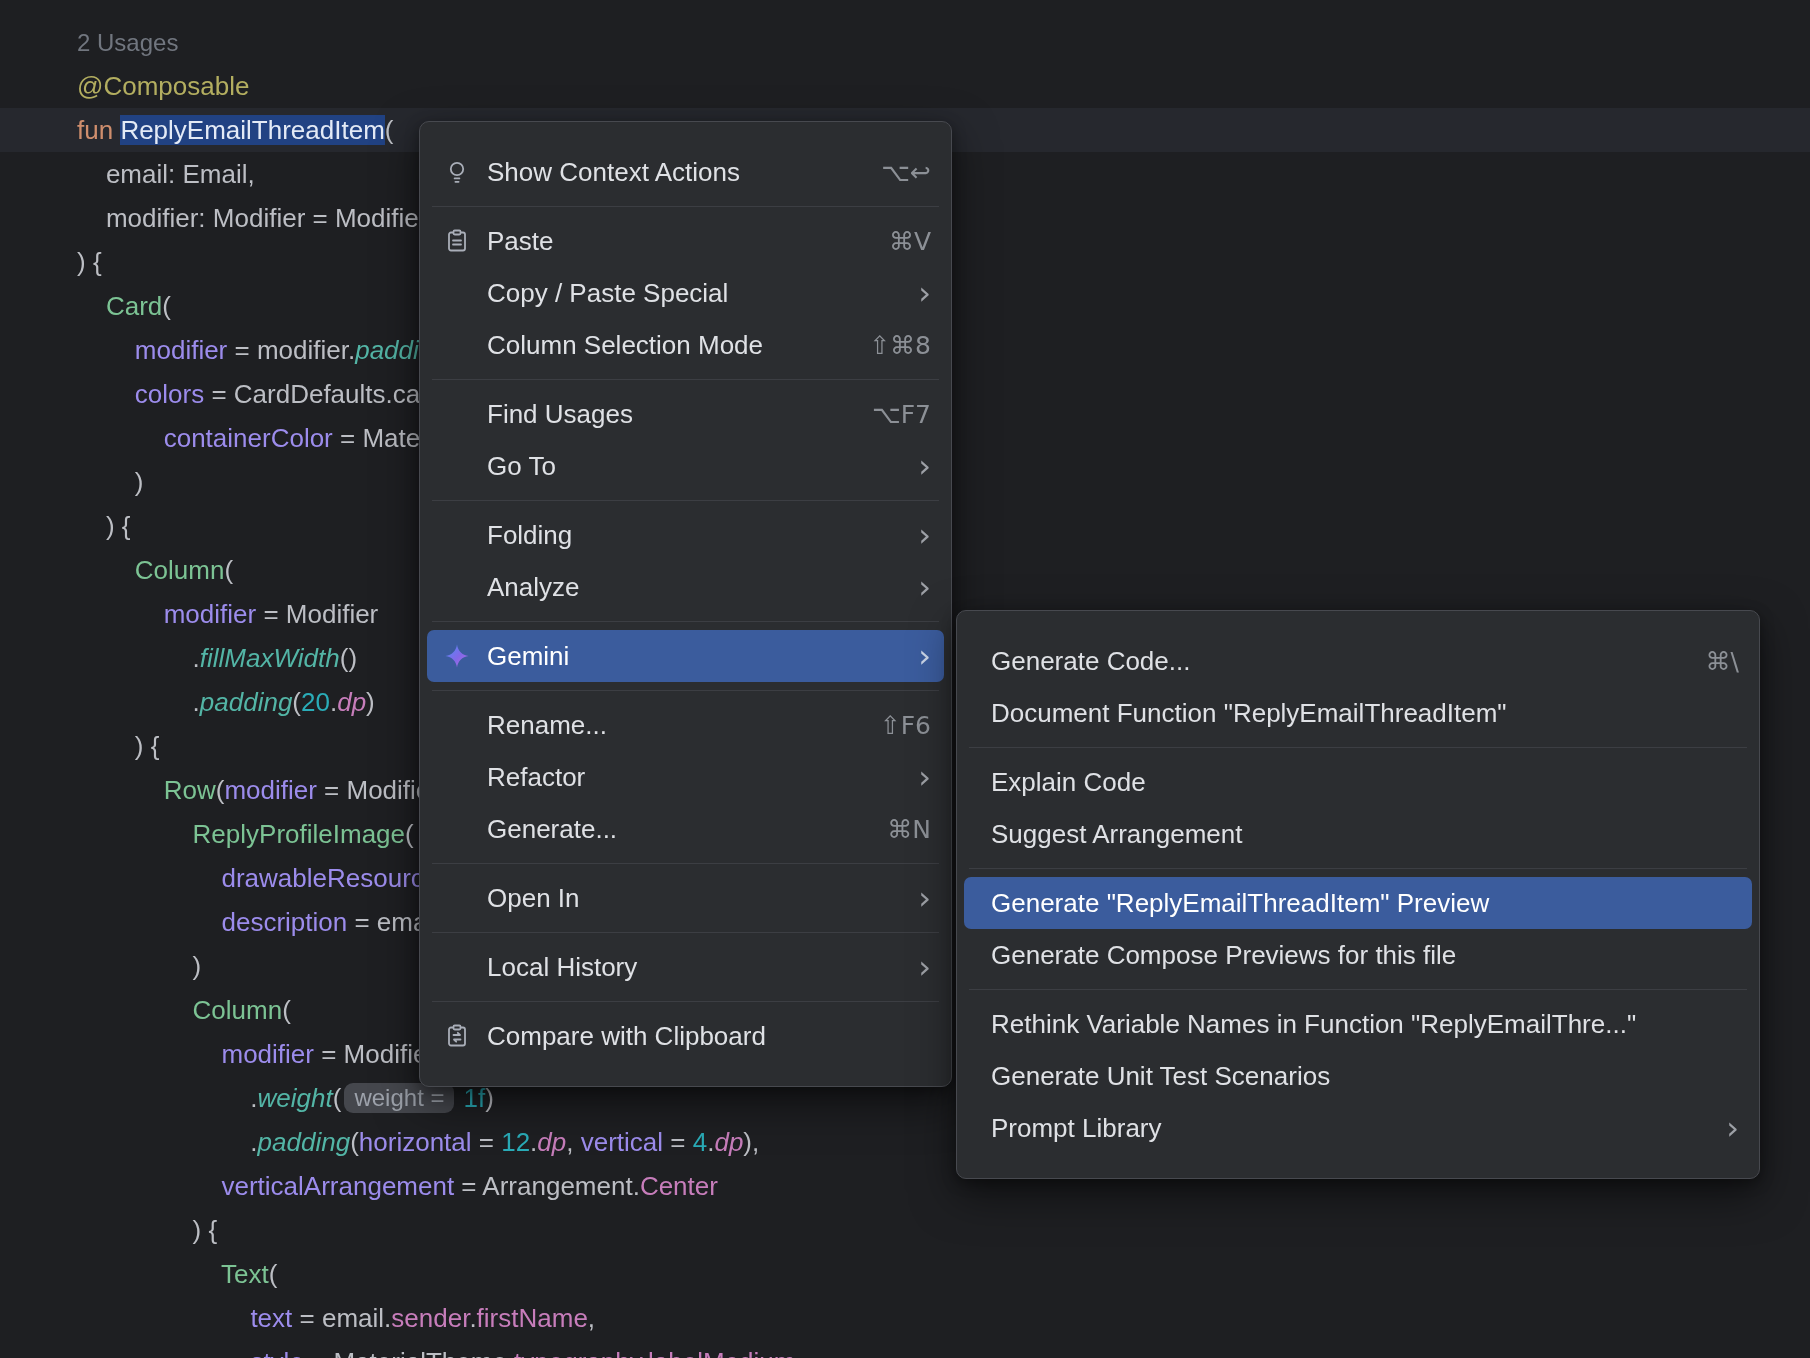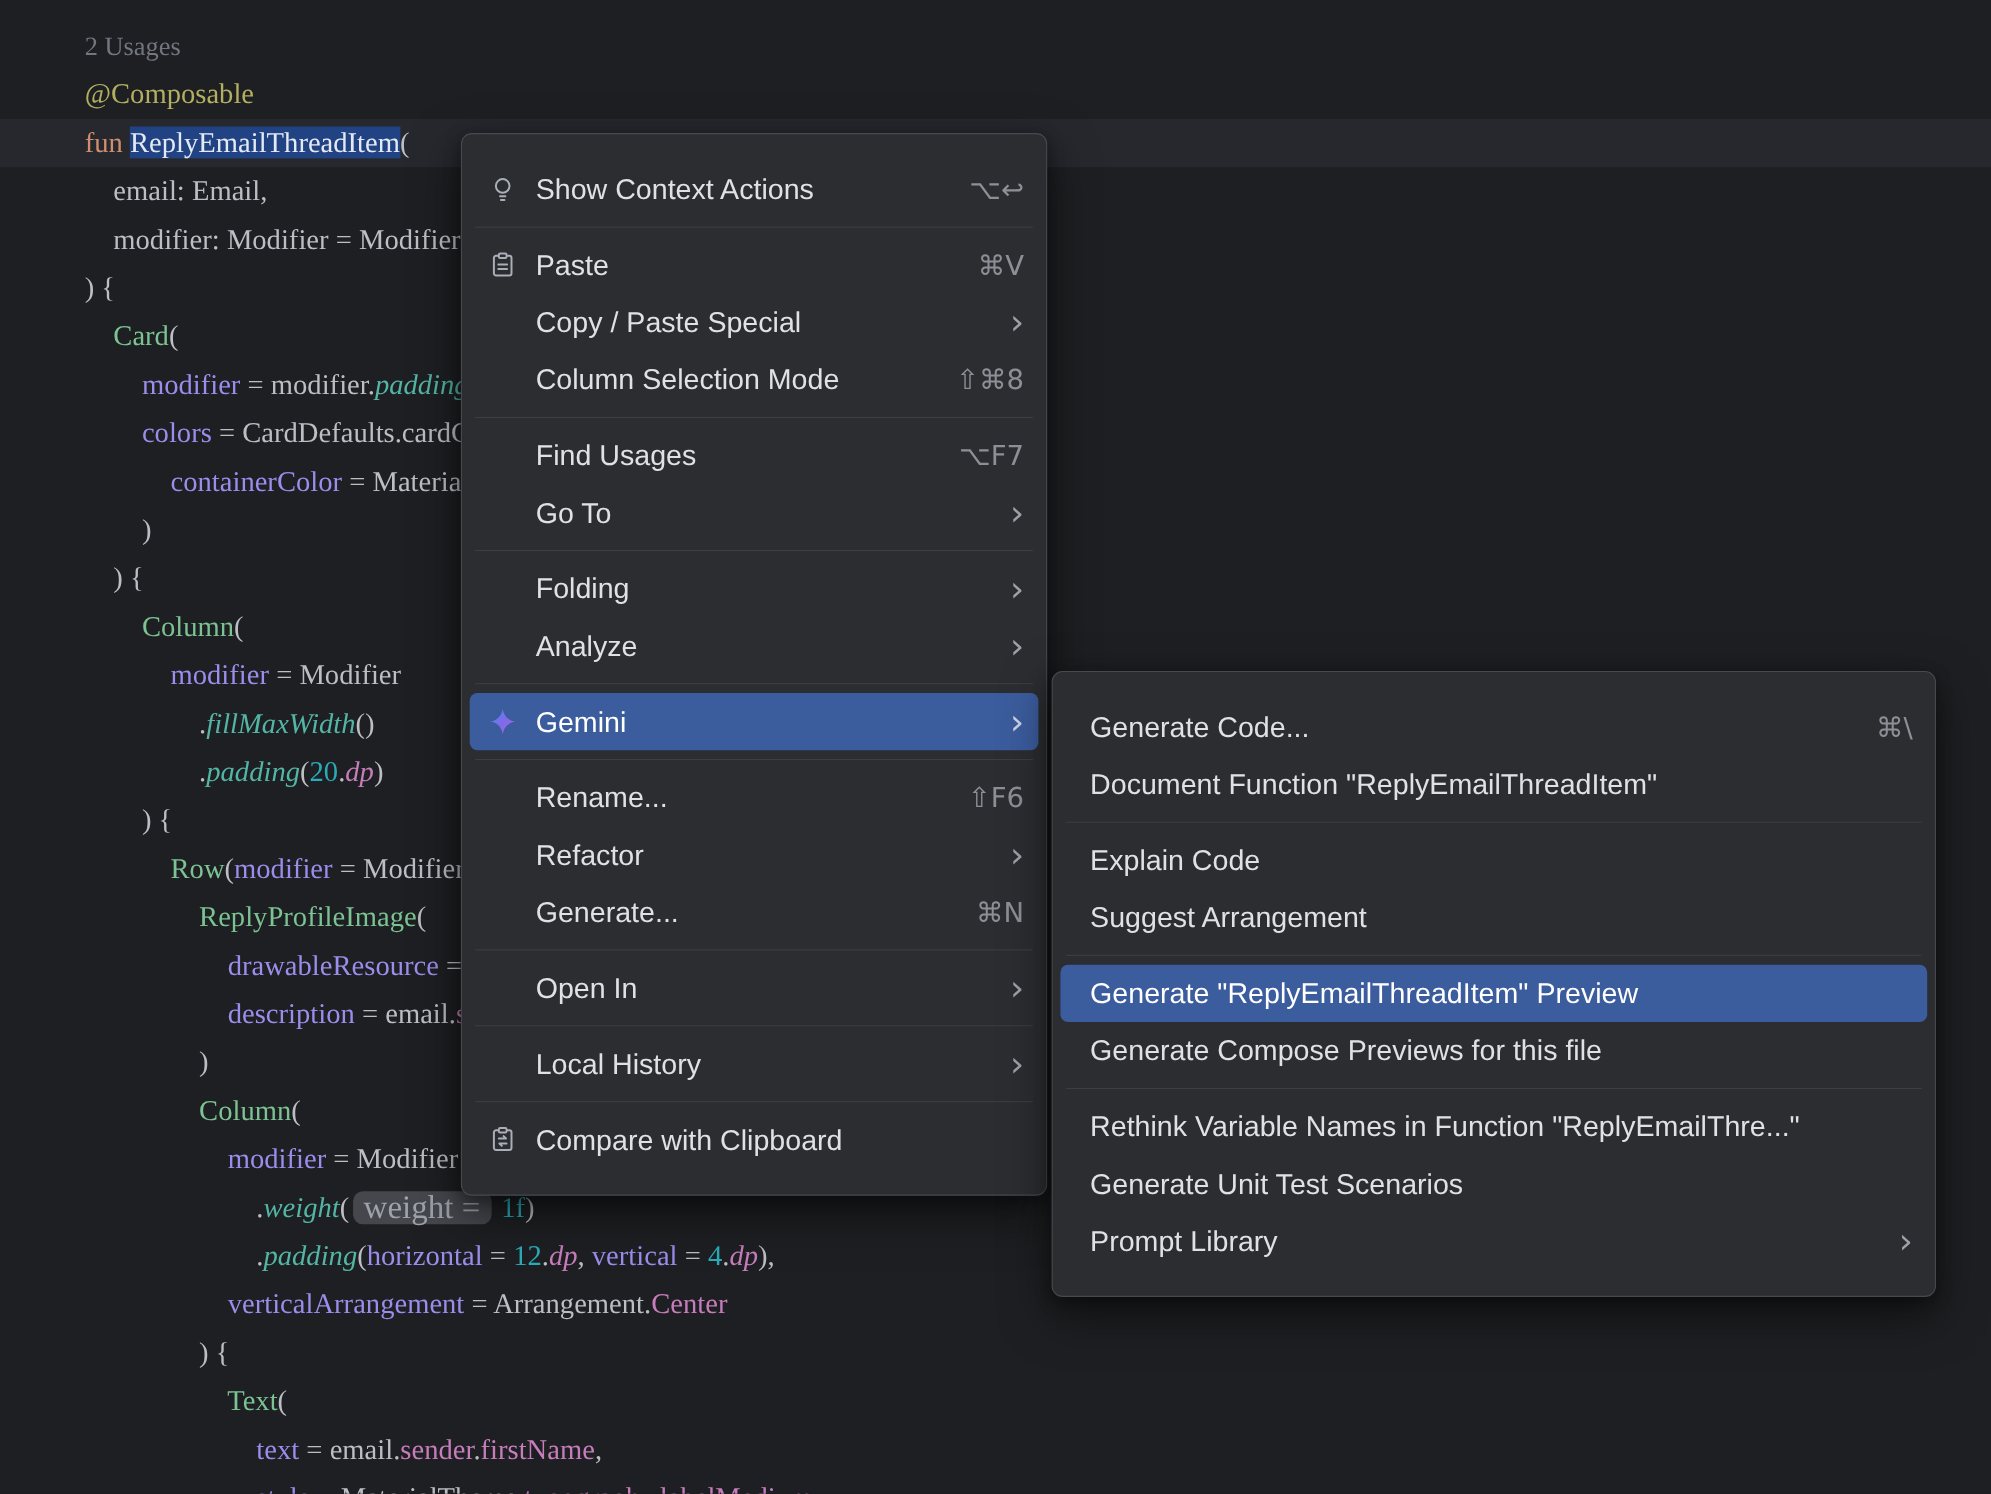--- a/index.html
+++ b/index.html
@@ -6,40 +6,40 @@
   html, body { width:1810px; height:1358px; overflow:hidden; background:#1E1F22; }
   .screen {
     position:relative; width:1810px; height:1358px;
     background:var(--editor-bg, #1E1F22);
     font-family:"Liberation Sans", sans-serif;
   }
 
   
   .code {
     position:absolute; inset:0; padding-top:20px;
-    font-family:Liberation Serif, serif;
+    font-family:Liberation Sans, sans-serif;
     font-size:26px; color:var(--editor-text,#BCBEC4);
   }
   .code-line { height:44px; line-height:44px; white-space:pre; padding-left:77px; }
   .code-line.current { background:var(--current-line-bg,#26282E); }
   .tk-plain { color:var(--editor-text,#BCBEC4); }
   .tk-hint  { color:var(--hint-text,#71767F); font-size:24px; }
   .tk-ann   { color:var(--annotation,#B3AE60); }
   .tk-kw    { color:var(--keyword,#CF8E6D); }
   .tk-decl  { background:var(--identifier-selection-bg,#214283); color:var(--identifier-selection-text,#E3EAF6); }
   .tk-call  { color:var(--composable-call,#7CC394); }
   .tk-named { color:var(--named-argument,#9C8CEC); }
   .tk-num   { color:var(--number,#2AACB8); }
   .tk-prop  { color:var(--property,#C77DBB); }
   .tk-propx { color:var(--property,#C77DBB); font-style:italic; }
   .tk-ext   { color:var(--extension-function,#53B5A6); font-style:italic; }
   .tk-inlay {
     display:inline-block; vertical-align:middle; position:relative; top:-2px;
     background:var(--inlay-bg,#45474D); color:var(--inlay-text,#9DA2AB);
-    font-size:30px; height:30px; line-height:30px; border-radius:9px;
+    font-size:24px; height:30px; line-height:30px; border-radius:9px;
     padding:0 10px; margin:0 9px 0 3px;
   }
 
   
   .menu {
     position:absolute; background:var(--menu-bg,#2B2D30);
     border:1px solid var(--menu-border,#47494F); border-radius:10px;
     padding:24px 0;
     box-shadow:0 16px 44px rgba(0,0,0,.5), 0 4px 14px rgba(0,0,0,.35);
   }

